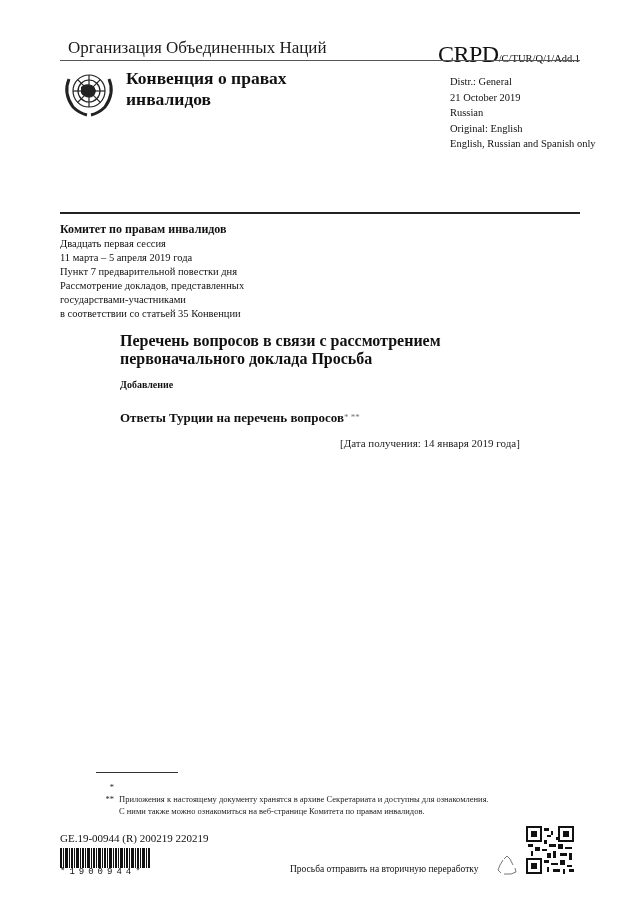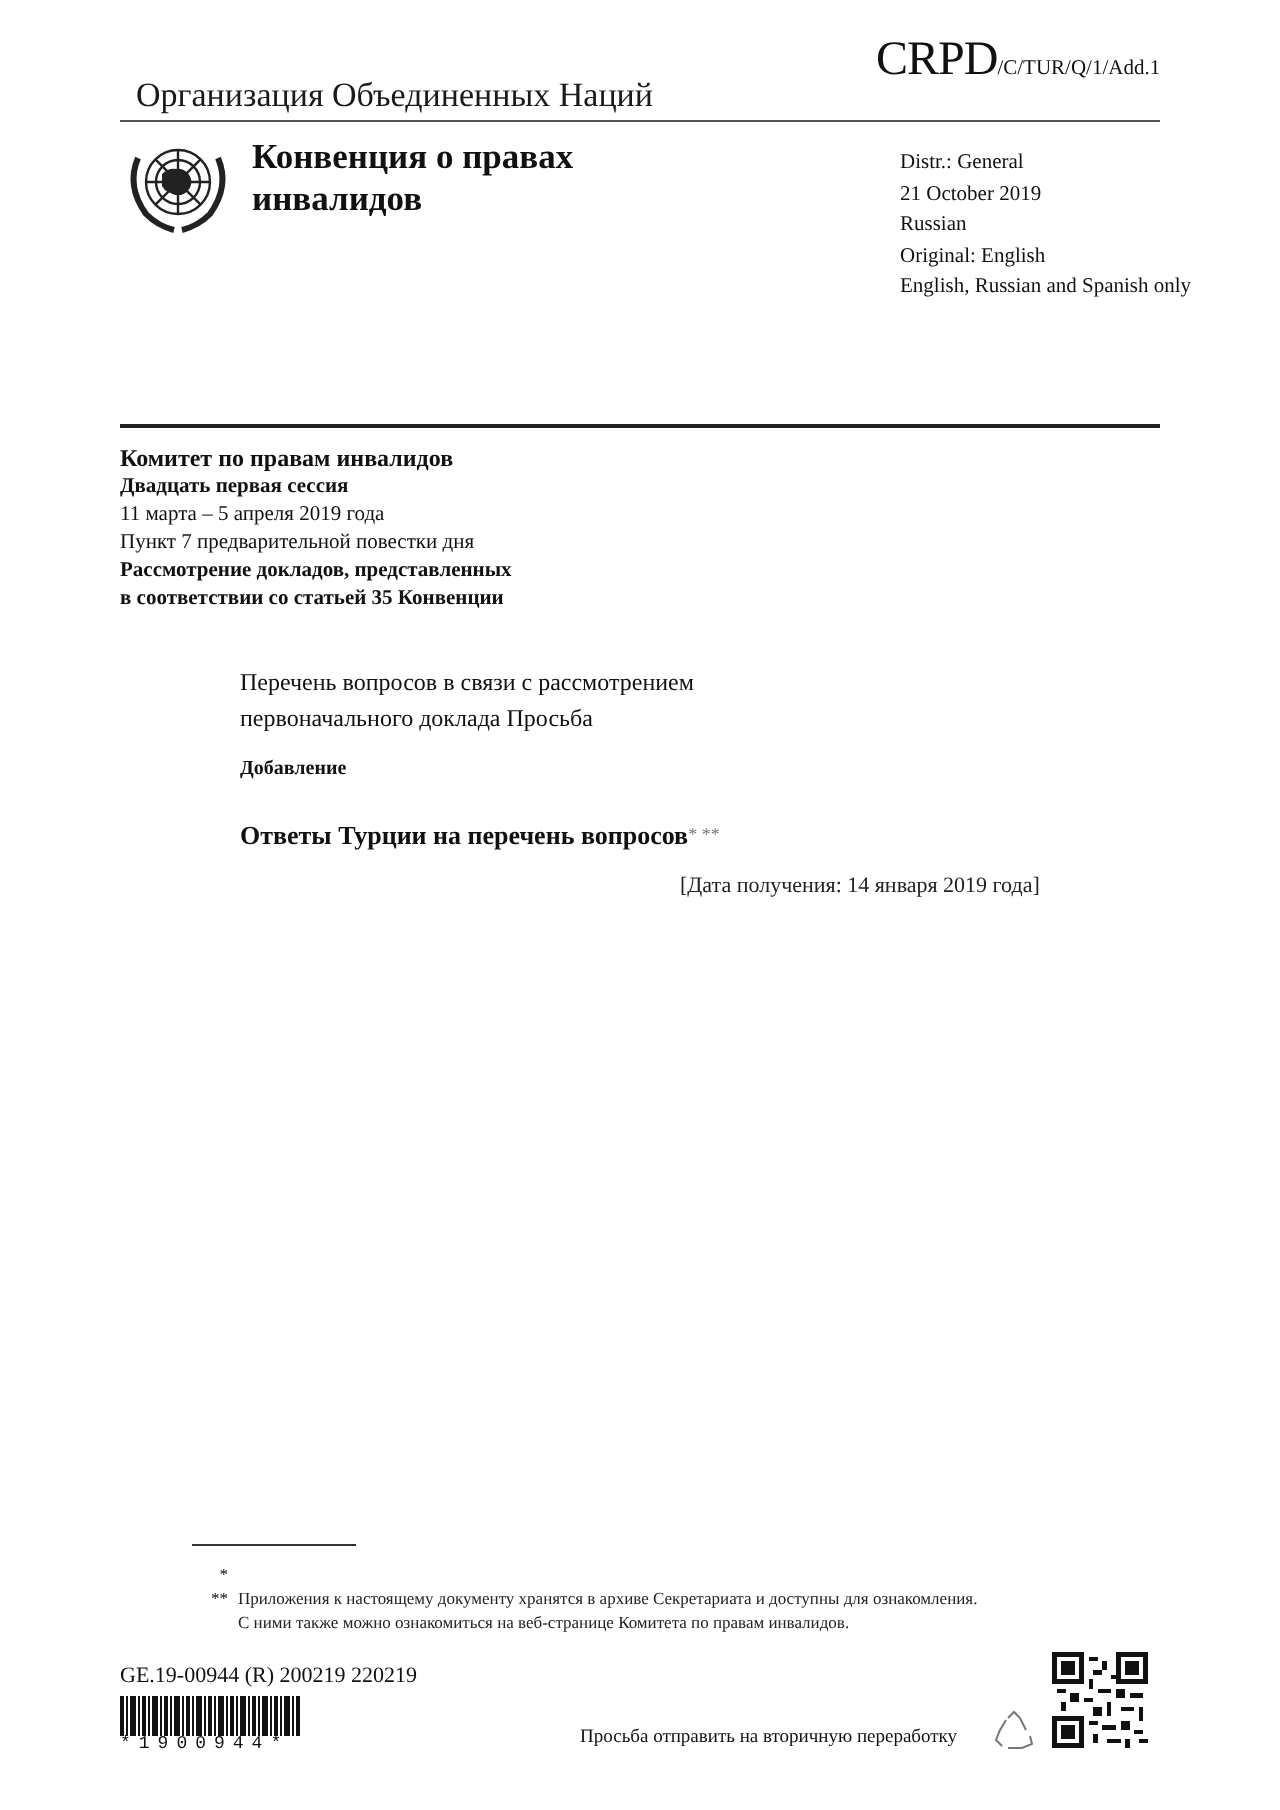--- a/index.html
+++ b/index.html
@@ -1,37 +1,37 @@
 <!DOCTYPE html>
 <html><head>
 <meta charset="utf-8">
 <style>
   html, body { margin: 0; padding: 0; background: #ffffff; }
   body { width: 640px; height: 905px; position: relative; overflow: hidden;
          font-family: "Liberation Serif", "DejaVu Serif", serif; color: #111; }
   .abs { position: absolute; }
 
   .org-name { left: 68px; top: 38px; font-size: 17px; white-space: nowrap; color:#1a1a1a; }
-  .symbol { left: 438px; top: 17px; white-space: nowrap; }
+  .symbol { left: 438px; top: 41px; white-space: nowrap; }
   .symbol .big { font-size: 24px; letter-spacing: -0.5px; }
   .symbol .small { font-size: 10.5px; }
   .rule-top { left: 60px; top: 60px; width: 520px; height: 1px; background: #555; }
 
   .logo { left: 60px; top: 67px; width: 58px; height: 50px; }
   .conv-title { left: 126px; top: 68px; font-size: 17.5px; font-weight: bold; line-height: 21px; }
 
   .distr { left: 428px; top: 74px; font-size: 10.5px; line-height: 15.5px; white-space: nowrap; margin-left: 22px; }
 
   .rule-mid { left: 60px; top: 212px; width: 520px; height: 2px; background: #222; }
 
   .committee { left: 60px; top: 222px; font-size: 10.5px; line-height: 14px; white-space: nowrap; }
   .committee .h { font-size: 12px; font-weight: bold; line-height: 15px; }
-  .committee .b { font-weight: bold; }
-
-  .doc-title { left: 120px; top: 332px; font-size: 12px; font-weight: normal; line-height: 18px; }
+  .committee .b { font-weight: normal; }
+
+  .doc-title { left: 120px; top: 332px; font-size: 16px; font-weight: bold; line-height: 18px; }
   .addendum { left: 120px; top: 379px; font-size: 10px; font-weight: bold; }
   .replies { left: 120px; top: 410px; font-size: 13px; font-weight: bold; white-space: nowrap; }
   .replies .fn { font-weight: normal; font-size: 9px; color: #777; vertical-align: 2px; }
   .received { left: 340px; top: 437px; font-size: 11px; white-space: nowrap; color:#222; }
 
   .fn-rule { left: 96px; top: 772px; width: 82px; height: 1px; background: #333; }
   .footnotes { left: 96px; top: 781px; width: 400px; font-size: 8.5px; line-height: 12px; color:#222; }
   .footnotes .fnrow { display: flex; }
   .footnotes .mark { width: 18px; text-align: right; padding-right: 5px; flex: none; }
 
@@ -81,20 +81,21 @@
 </div>
 
 <div class="abs rule-mid"></div>
 
 <div class="abs committee">
   <div class="h">Комитет по правам инвалидов</div>
   <div class="b">Двадцать первая сессия</div>
   <div>11 марта – 5 апреля 2019 года</div>
   <div>Пункт 7 предварительной повестки дня</div>
   <div class="b">Рассмотрение докладов, представленных</div>
+  <div class="b">государствами-участниками</div>
   <div class="b">в соответствии со статьей 35 Конвенции</div>
 </div>
 
 <div class="abs doc-title">
   <div>Перечень вопросов в связи с рассмотрением</div>
   <div>первоначального доклада Просьба</div>
 </div>
 <div class="abs addendum">Добавление</div>
 <div class="abs replies">
   <span>Ответы Турции на перечень вопросов</span><span class="fn">* **</span>

